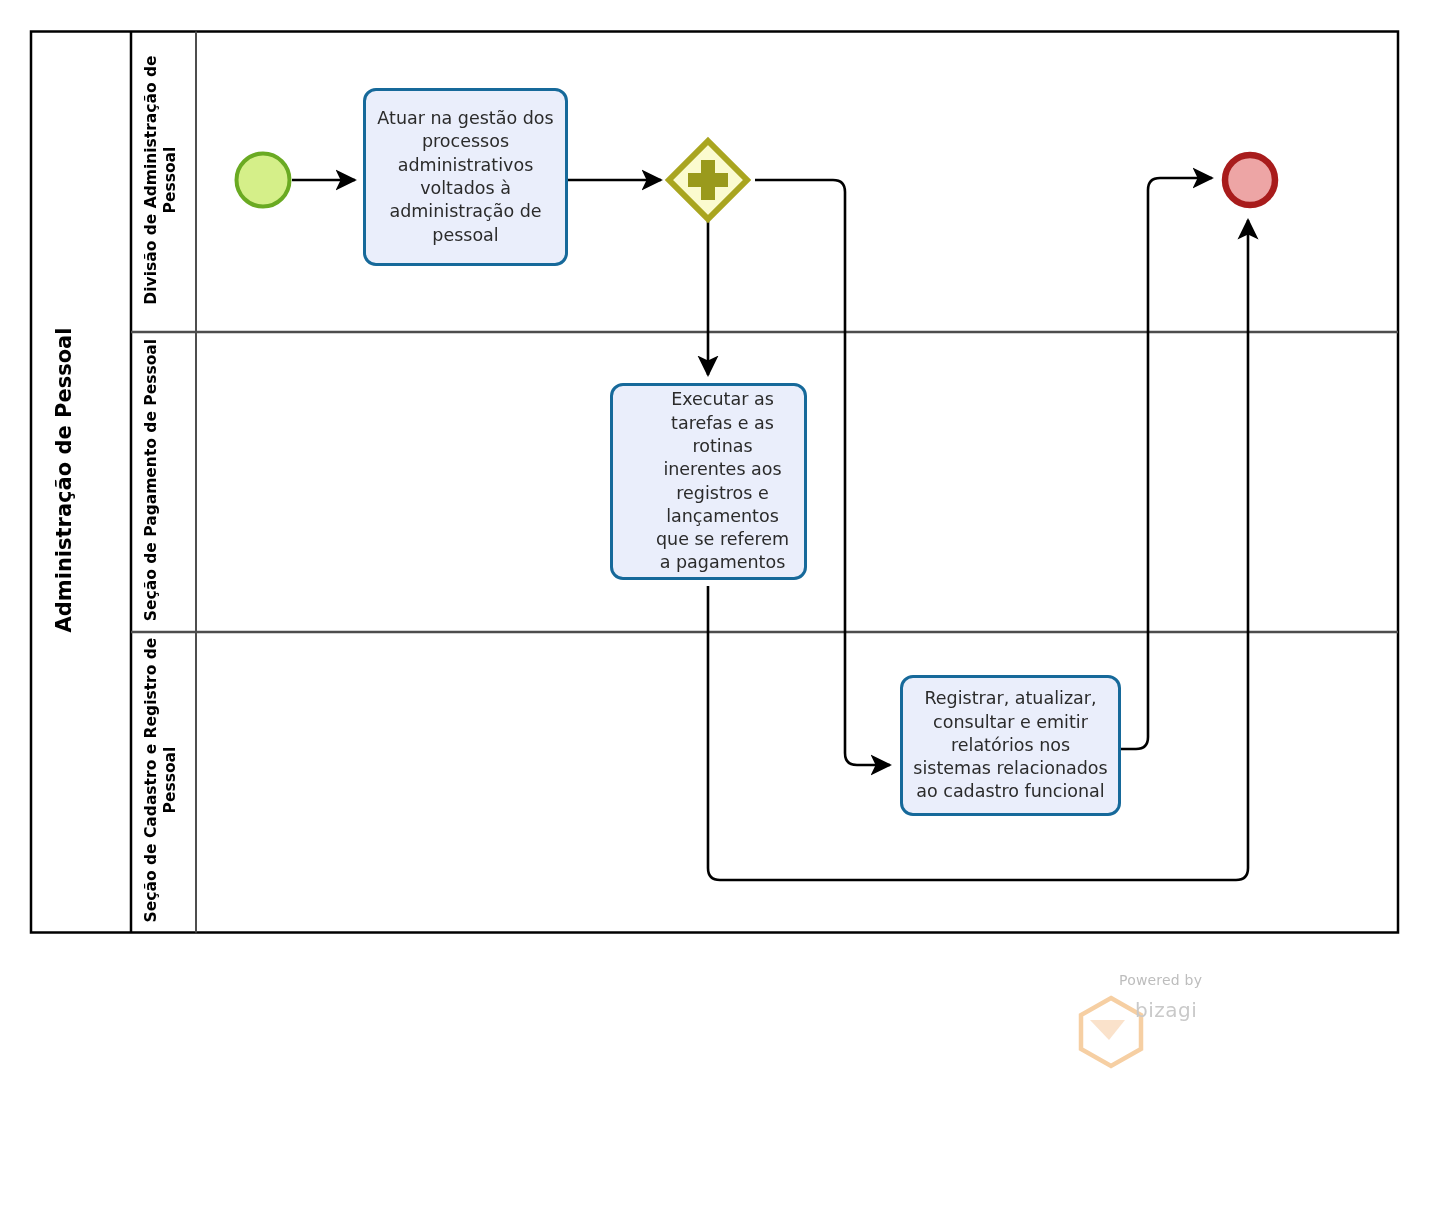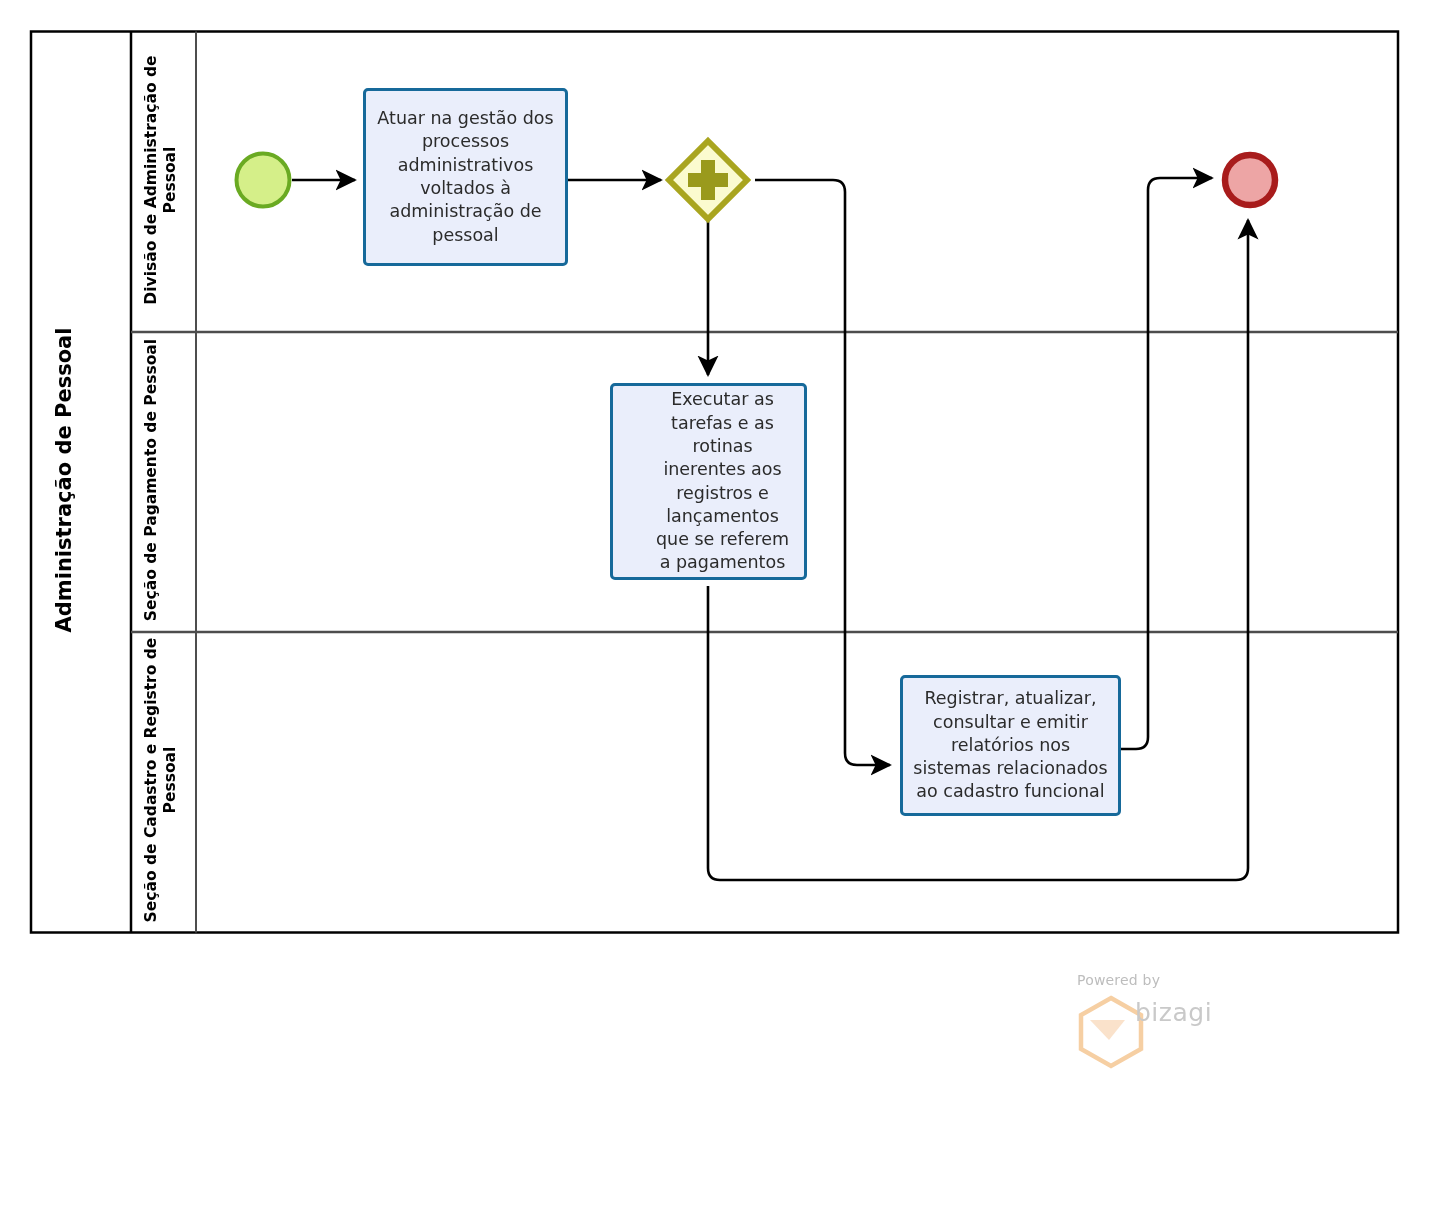--- a/index.html
+++ b/index.html
@@ -61,21 +61,21 @@
     left: 142px;
     top: 930px;
     transform: rotate(-90deg);
   }
   
   .task {
     position: absolute;
     box-sizing: border-box;
     background: #eaeefb;
     border: 3px solid #16699a;
-    border-radius: 5px;
+    border-radius: 13px;
     display: flex;
     align-items: center;
     justify-content: center;
     text-align: center;
     color: #2b2b2b;
     font-size: 17.5px;
     line-height: 1.33;
     padding: 4px 8px;
   }
   #task-0 { left: 363px; top: 88px;  width: 205px; height: 178px; }
@@ -84,31 +84,31 @@
   
   #bizagi {
     position: absolute;
     left: 1073px;
     top: 972px;
     width: 270px;
     height: 105px;
   }
   #powered-by {
     position: absolute;
-    left: 1077px;
+    left: 1119px;
     top: 972px;
     font-size: 14px;
     color: #bdbdbd;
     letter-spacing: 0.2px;
   }
   #bizagi-wordmark {
     position: absolute;
     left: 1135px;
     top: 998px;
-    font-size: 25px;
+    font-size: 20px;
     color: #c9c9c9;
     letter-spacing: 0.5px;
   }
   #modeler-wordmark {
     position: absolute;
     left: 1133px;
     top: 1014px;
     font-size: 46px;
     color: #f6cfa3;
     letter-spacing: 0px;

